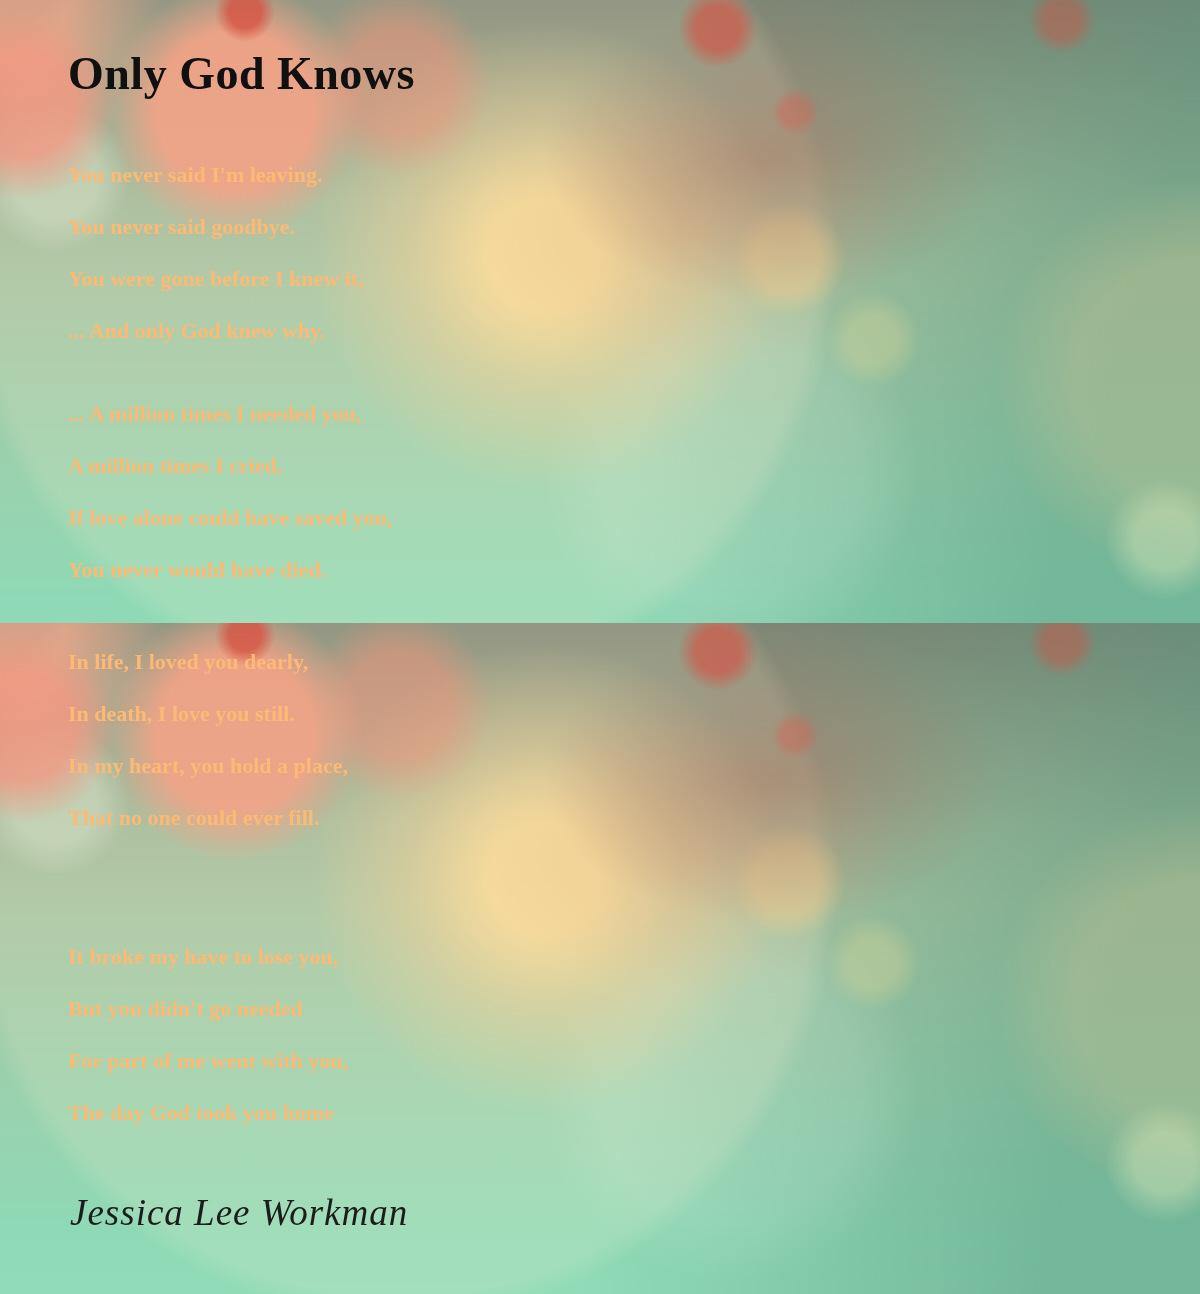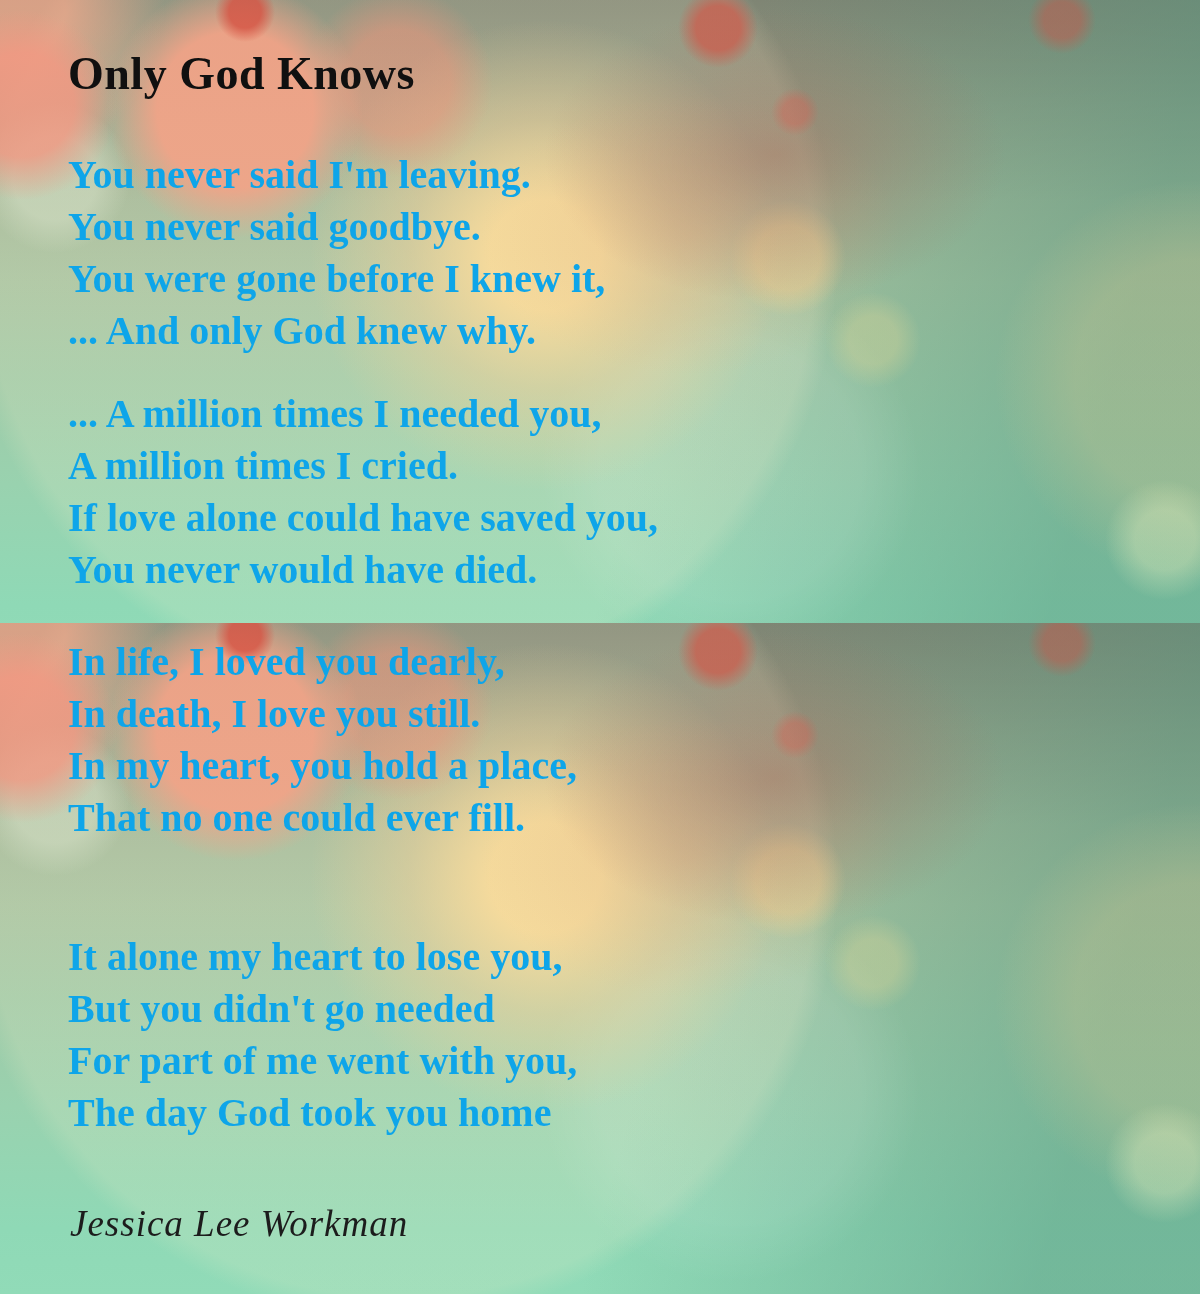--- a/index.html
+++ b/index.html
@@ -40,31 +40,31 @@
   }
   
   .text-layer{position:absolute;inset:0;}
   .poem-title{
     position:absolute;left:68px;top:48px;
     font-size:46px;font-weight:700;line-height:1.15;
     color:#101010;letter-spacing:0.5px;
   }
   .stanza{position:absolute;left:68px;}
   .stanza .line{
-    font-size:40px;font-weight:700;line-height:52px;
-    color:#0ea5e9;white-space:pre;
+    font-size:22px;font-weight:700;line-height:52px;
+    color:#fdba74;white-space:pre;
   }
   .stanza.s1{top:149px;}
   .stanza.s2{top:388px;}
   .stanza.s3{top:636px;}
   .stanza.s4{top:931px;}
   .poem-author{
     position:absolute;left:70px;top:1191px;
     font-size:37px;font-style:italic;font-weight:400;
-    color:#1c1c1c;letter-spacing:1px;margin-top:11px;
+    color:#1c1c1c;letter-spacing:1px;
   }
 </style>
 </head>
 <body>
 
 <div class="page">
 
   <div class="tile-clip top">
     <div class="tile"></div>
   </div>
@@ -91,21 +91,21 @@
     </div>
 
     <div class="stanza s3">
       <div class="line">In life, I loved you dearly,</div>
       <div class="line">In death, I love you still.</div>
       <div class="line">In my heart, you hold a place,</div>
       <div class="line">That no one could ever fill.</div>
     </div>
 
     <div class="stanza s4">
-      <div class="line">It alone my heart to lose you,</div>
+      <div class="line">It broke my have to lose you,</div>
       <div class="line">But you didn't go needed</div>
       <div class="line">For part of me went with you,</div>
       <div class="line">The day God took you home</div>
     </div>
 
     <div class="poem-author">Jessica Lee Workman</div>
 
   </div>
 </div>
 

